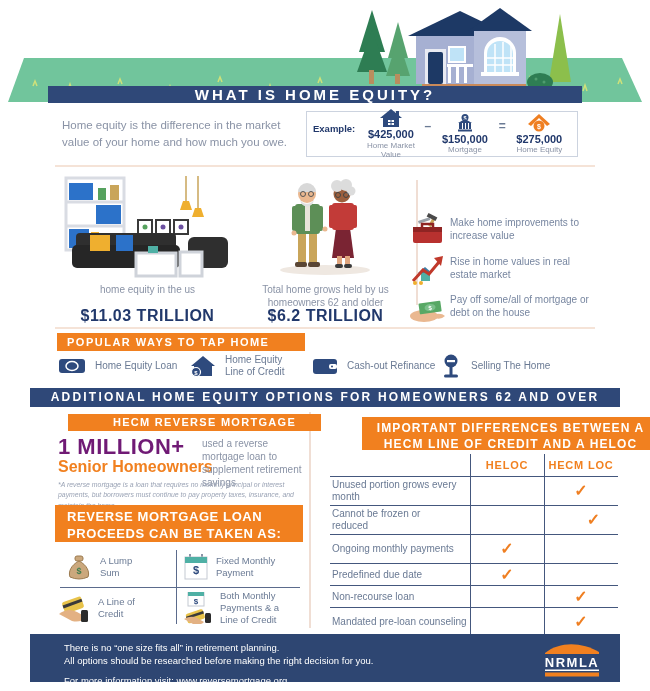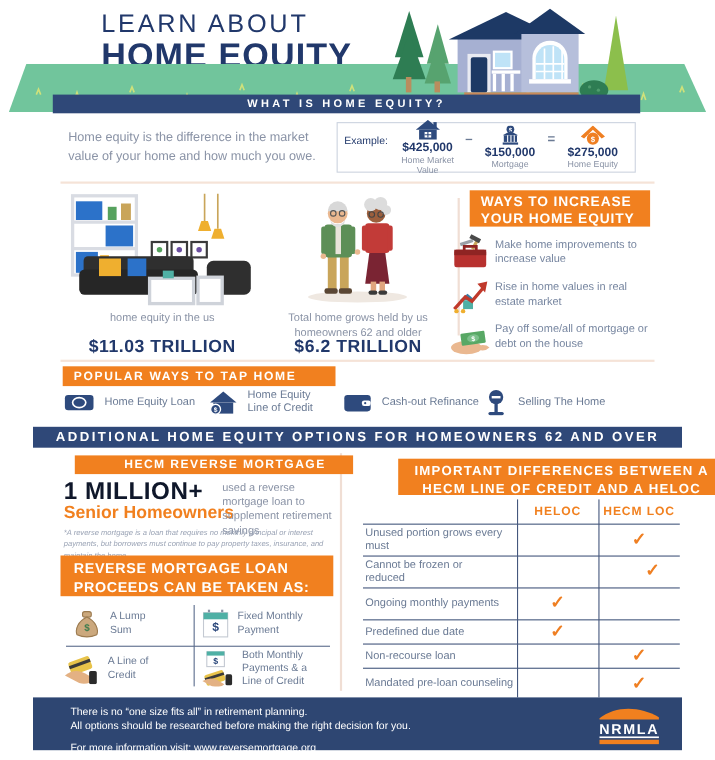--- a/index.html
+++ b/index.html
@@ -6,27 +6,27 @@
   #page{position:relative;width:650px;height:691px;background:#ffffff;overflow:hidden;
         font-family:"Liberation Sans", sans-serif;}
   .abs{position:absolute;}
 
   
   .title1{font-size:23px;letter-spacing:2.5px;color:#21386b;font-weight:400;}
   .title2{font-size:31px;letter-spacing:1px;color:#21386b;font-weight:800;margin-top:-2px;}
   .grass{left:8px;top:58px;width:634px;height:44px;background:#71c59c;
          clip-path:polygon(16px 0,614px 0,634px 100%,0 100%);}
   .navybar{background:#2f4878;color:#fff;font-weight:bold;text-align:center;}
-  .bar1{left:48px;top:86px;width:534px;height:17px;line-height:17px;font-size:10px;letter-spacing:3px;z-index:5;}
+  .bar1{left:48px;top:86px;width:534px;height:17px;line-height:17px;font-size:15px;letter-spacing:3px;z-index:5;}
 
   
   .desc{left:62px;top:117px;width:242px;font-size:11.5px;line-height:1.45;color:#8a93a6;}
   .exbox{left:306px;top:111px;width:272px;height:46px;border:1px solid #ccd3df;
          display:flex;align-items:center;padding:0 4px;box-sizing:border-box;}
-  .exlabel{font-size:9.5px;font-weight:normal;color:#21386b;margin:0 2px 12px 2px;}
+  .exlabel{font-size:9.5px;font-weight:bold;color:#21386b;margin:0 2px 12px 2px;}
   .exitem{width:76px;text-align:center;display:flex;flex-direction:column;align-items:center;}
   .exval{font-size:11px;font-weight:bold;color:#21386b;line-height:1.15;margin-top:1px;}
   .excap{font-size:8px;color:#8a93a6;}
   .exop{font-size:12px;font-weight:bold;color:#6a7a94;margin:0 0 16px 0;}
 
   .divider{height:2px;background:#f5e3d7;}
   .vdivider{width:2px;background:#f0ded4;}
 
   
   .statcap{text-align:center;font-size:10px;color:#8a93a6;line-height:1.3;}
@@ -45,21 +45,21 @@
         letter-spacing:1.5px;padding-left:10px;box-sizing:border-box;}
   .tapitem{top:350px;height:32px;display:flex;align-items:center;}
   .tapicon{margin-right:9px;flex:none;display:flex;}
   .taplabel{font-size:10px;color:#6a7a94;line-height:1.2;}
 
   .bar3{left:30px;top:388px;width:590px;height:19px;line-height:19px;font-size:12px;letter-spacing:2.2px;}
 
   
   .bar4{left:68px;top:414px;width:233px;height:17px;text-align:center;font-size:11px;
         line-height:17px;letter-spacing:1.3px;padding-left:20px;}
-  .statbig{left:58px;top:434px;font-size:22px;font-weight:800;color:#0f172a;letter-spacing:0.5px;}
+  .statbig{left:58px;top:434px;font-size:22px;font-weight:800;color:#701a75;letter-spacing:0.5px;}
   .statsub{left:58px;top:458px;font-size:16px;font-weight:bold;color:#f1801f;}
   .stattext{left:202px;top:437px;width:108px;font-size:10px;color:#8a93a6;line-height:1.3;}
   .footnote{left:58px;top:480px;width:246px;font-size:6.9px;font-style:italic;color:#9aa3b5;line-height:1.5;}
   .bar5{left:55px;top:505px;width:248px;height:37px;font-size:13px;line-height:1.28;
         letter-spacing:0.6px;padding:4px 0 0 12px;box-sizing:border-box;}
   .pgrid{left:56px;top:548px;width:248px;height:80px;}
   .pgrid .vl{position:absolute;left:120px;top:2px;height:74px;width:1px;background:#5b6b8c;}
   .pgrid .hl{position:absolute;left:4px;top:39px;width:240px;height:1px;background:#5b6b8c;}
   .pcell{position:absolute;display:flex;align-items:center;}
   .picon{flex:none;margin-right:8px;display:flex;}
@@ -81,24 +81,20 @@
   .footer{left:30px;top:634px;width:590px;height:48px;background:#2e4672;}
   .ftext{position:absolute;left:34px;top:7px;color:#fff;font-size:9.5px;line-height:1.4;}
   .ftext .gap{margin-top:6px;}
   .logo{position:absolute;right:16px;top:5px;}
 </style>
 </head>
 <body>
 
 <div id="page">
 
-  <div class="abs" style="left:92px;top:8px;">
-    <div class="title1">LEARN ABOUT</div>
-    <div class="title2">HOME EQUITY</div>
-  </div>
 
   <div class="abs grass">
     <svg width="634" height="44">
       <g stroke="#cfe17a" stroke-width="1.5" fill="none">
         <path d="M60 32 l2 -6 l2 6"></path>
           <path d="M110 26 l2 -5 l2 5"></path>
           <path d="M160 34 l2 -6 l2 6"></path>
         <path d="M210 24 l2 -5 l2 5"></path>
           <path d="M260 33 l2 -6 l2 6"></path>
           <path d="M310 25 l2 -5 l2 5"></path>
@@ -265,24 +261,20 @@
     <circle cx="78" cy="19" r="2.5" fill="none" stroke="#444444"></circle>
   </svg>
   <div class="abs statcap" style="left:238px;top:283px;width:175px;">
     <div>Total home grows held by us</div>
     <div>homeowners 62 and older</div>
   </div>
   <div class="abs statval" style="left:238px;top:307px;width:175px;">$6.2 TRILLION</div>
 
   <div class="abs vdivider" style="left:416px;top:180px;height:125px;"></div>
 
-  <div class="abs orangebox incbox">
-    <div>WAYS TO INCREASE</div>
-    <div>YOUR HOME EQUITY</div>
-  </div>
 
   <div class="abs incitem" style="top:212px;">
     <div class="incicon">
       <svg width="36" height="34" viewBox="0 0 36 34">
         <rect x="8" y="7" width="12" height="3" fill="#9aa0a8" transform="rotate(-18 14 8)"></rect>
         <rect x="21" y="4" width="3" height="11" fill="#c9a55a" transform="rotate(28 22 9)"></rect>
         <rect x="17" y="3" width="10" height="4" fill="#4a4a4a" transform="rotate(28 22 5)"></rect>
         <path d="M12 16 v-4 h11 v4" stroke="#8f2423" stroke-width="2.5" fill="none"></path>
         <rect x="3" y="15" width="29" height="16" rx="2" fill="#b8312f"></rect>
         <rect x="3" y="15" width="29" height="5" fill="#8f2423"></rect>
@@ -448,21 +440,21 @@
 
   <div class="abs cmp" style="position:absolute;">
     <div class="vline" style="left:140px;"></div>
     <div class="vline" style="left:214px;"></div>
     <div class="cmprow" style="height:22px;">
       <div class="cmplabel"></div>
       <div class="cmpcol cmphead">HELOC</div>
       <div class="cmpcol cmphead">HECM LOC</div>
     </div>
     <div class="cmprow" style="height:28px;">
-      <div class="cmplabel">Unused portion grows every must</div>
+      <div class="cmplabel">Unused portion grows every month</div>
       <div class="cmpcol mark"></div>
       <div class="cmpcol mark">✓</div>
     </div>
     <div class="cmprow" style="height:28px;gap:48px;">
       <div class="cmplabel">Cannot be frozen or reduced</div>
       <div class="cmpcol mark"></div>
       <div class="cmpcol mark">✓</div>
     </div>
     <div class="cmprow" style="height:28px;">
       <div class="cmplabel">Ongoing monthly payments</div>

